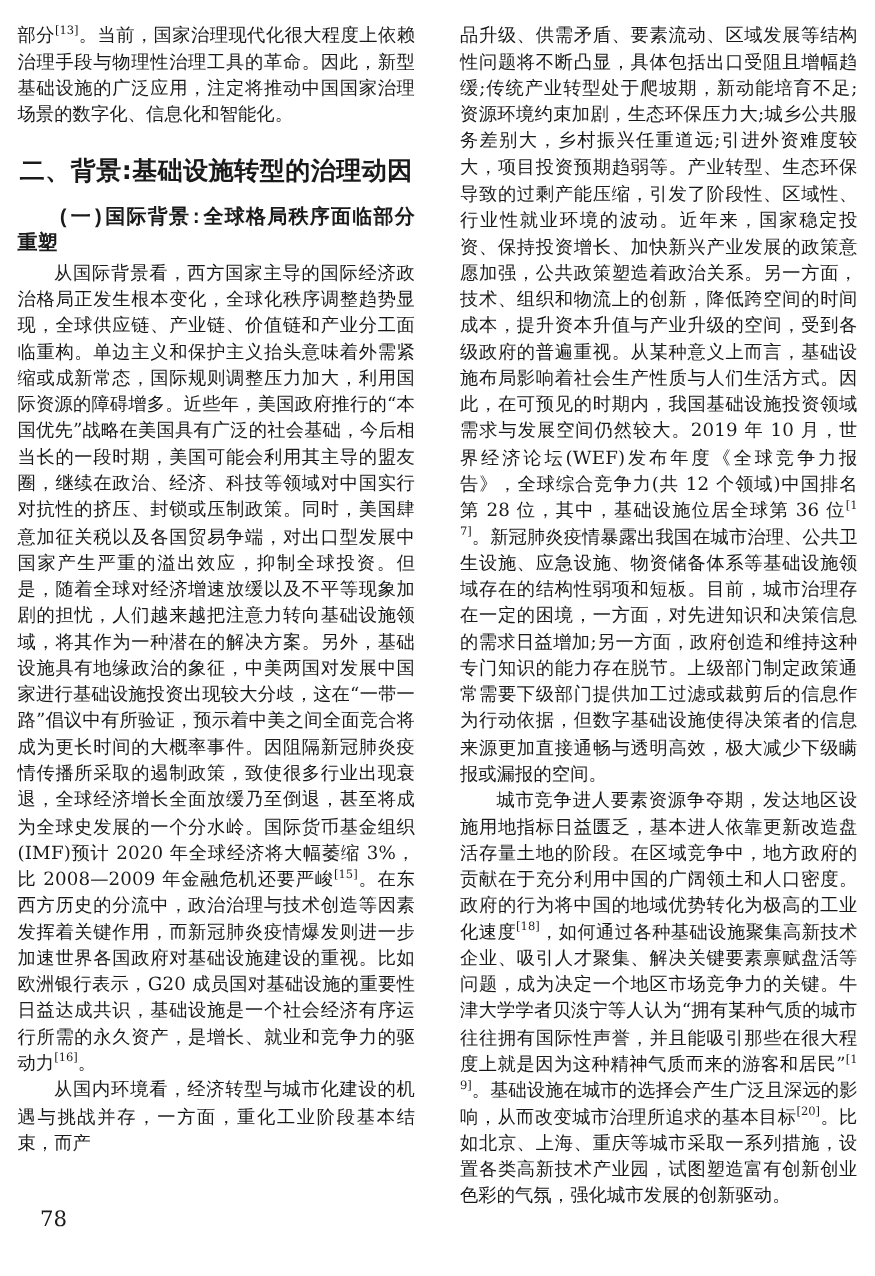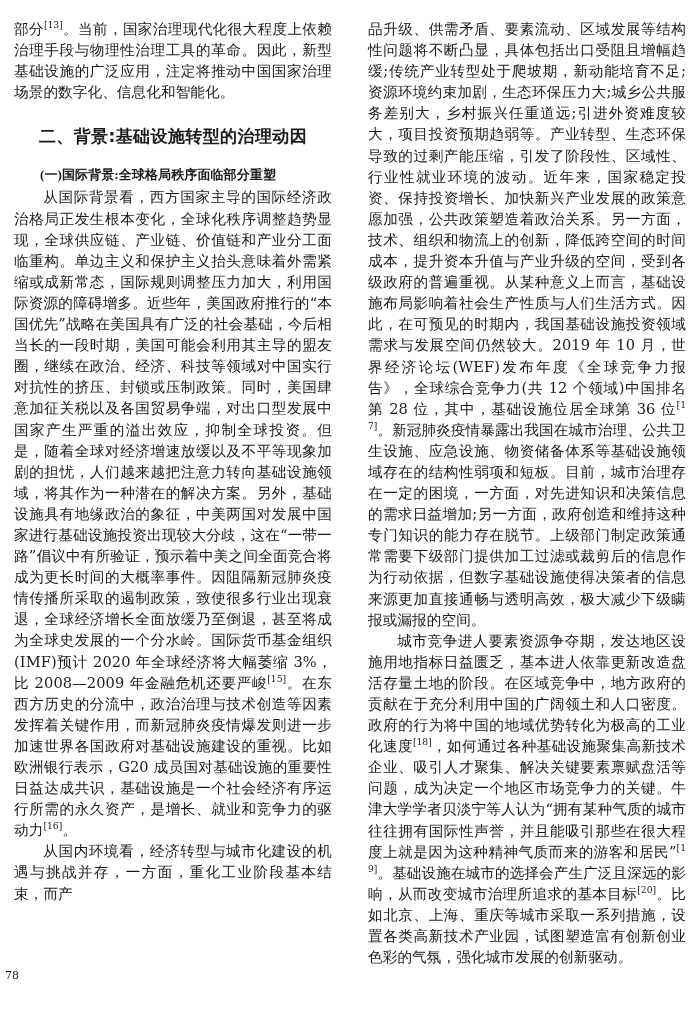--- a/index.html
+++ b/index.html
@@ -59,57 +59,57 @@
     hyphens: none;
   }
 
   p.body-text.cont,
   p.lead-text.cont {
     text-indent: 0;
   }
 
   h2.section-heading {
     margin: 22px 0 16px 0;
-    font-size: 17px;
+    font-size: 20px;
     line-height: 24px;
     text-align: center;
     font-weight: bold;
     font-family: "DejaVu Sans", "Liberation Sans", sans-serif;
     letter-spacing: 0.4px;
   }
 
   h3.sub-heading {
     margin: 2px 0 1px 0;
-    font-size: 13px;
+    font-size: 16px;
     line-height: 21.1px;
     font-weight: bold;
-    font-family: Liberation Serif, serif;
+    font-family: Liberation Mono, monospace;
     text-indent: 2em;
     text-align: justify;
     letter-spacing: 0.1px;
     word-break: break-all;
   }
 
   h3.sub-heading.wrap {
     text-indent: 2em;
   }
 
   sup.ref {
     font-size: 9.2px;
     line-height: 0;
     vertical-align: super;
     font-family: "DejaVu Serif", "Liberation Serif", serif;
     letter-spacing: 0;
   }
 
   .page-number {
     position: absolute;
-    left: 5px;
+    left: 32px;
     bottom: 36px;
-    font-size: 11px;
+    font-size: 17px;
     line-height: 18px;
     font-family: "DejaVu Serif", "Liberation Serif", serif;
     color: #1a1a1a;
   }
 </style>
 </head>
 <body>
 
 <div class="page">
 

